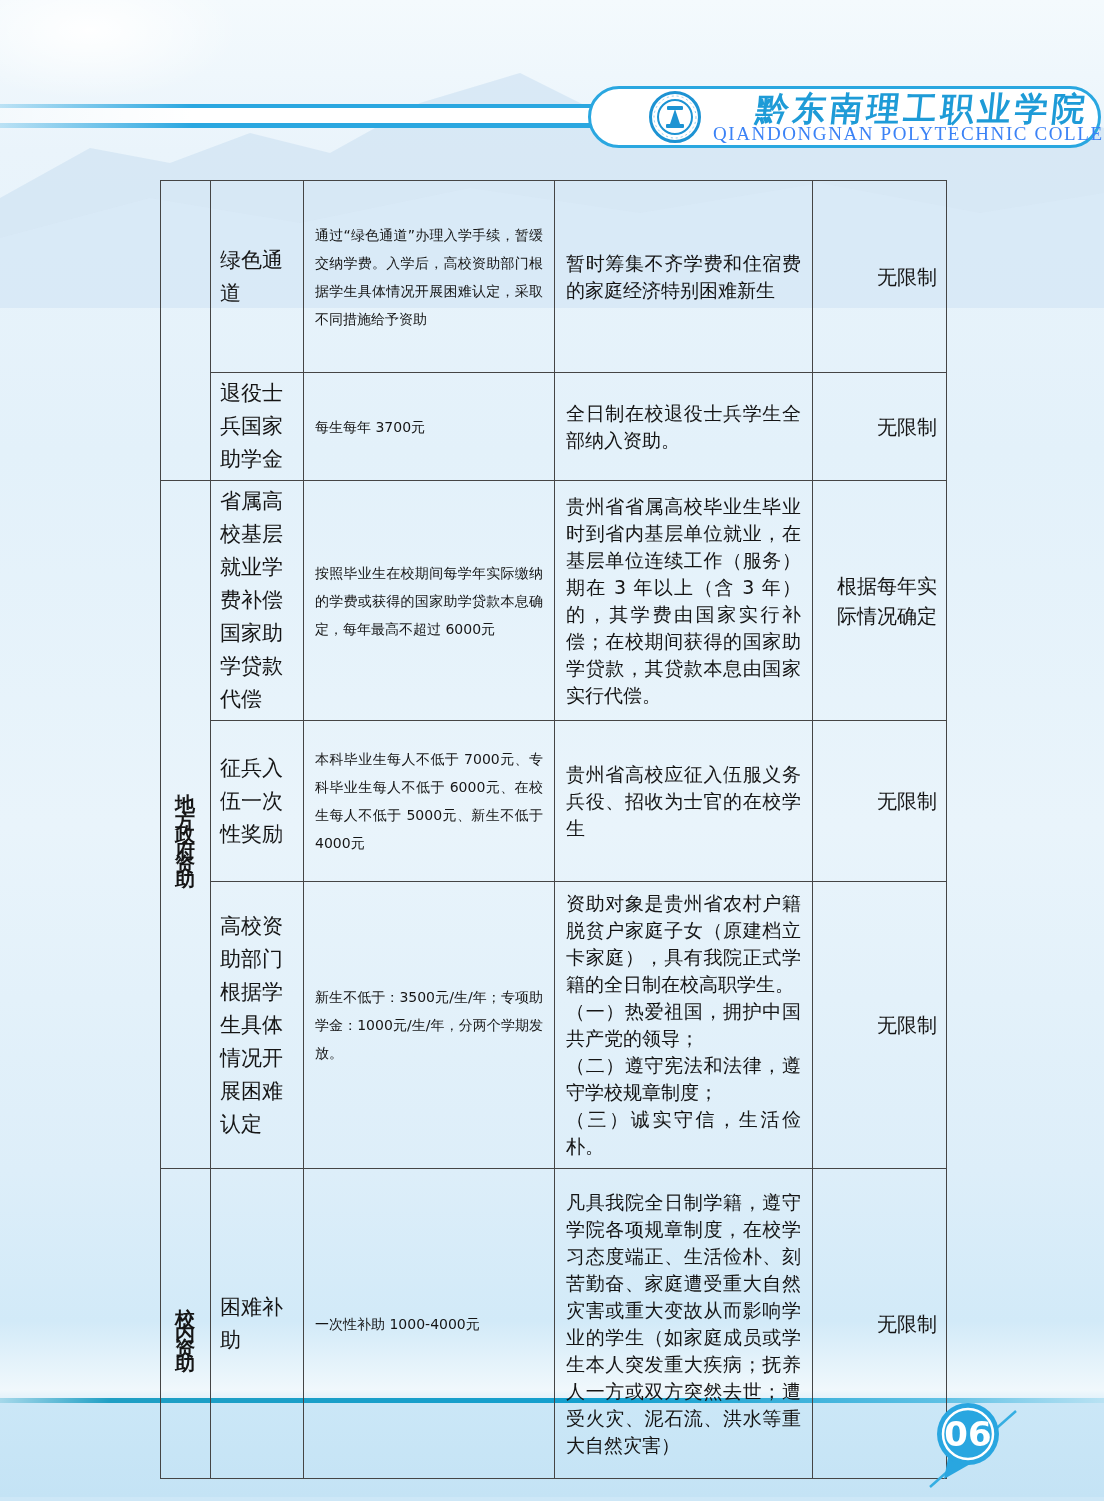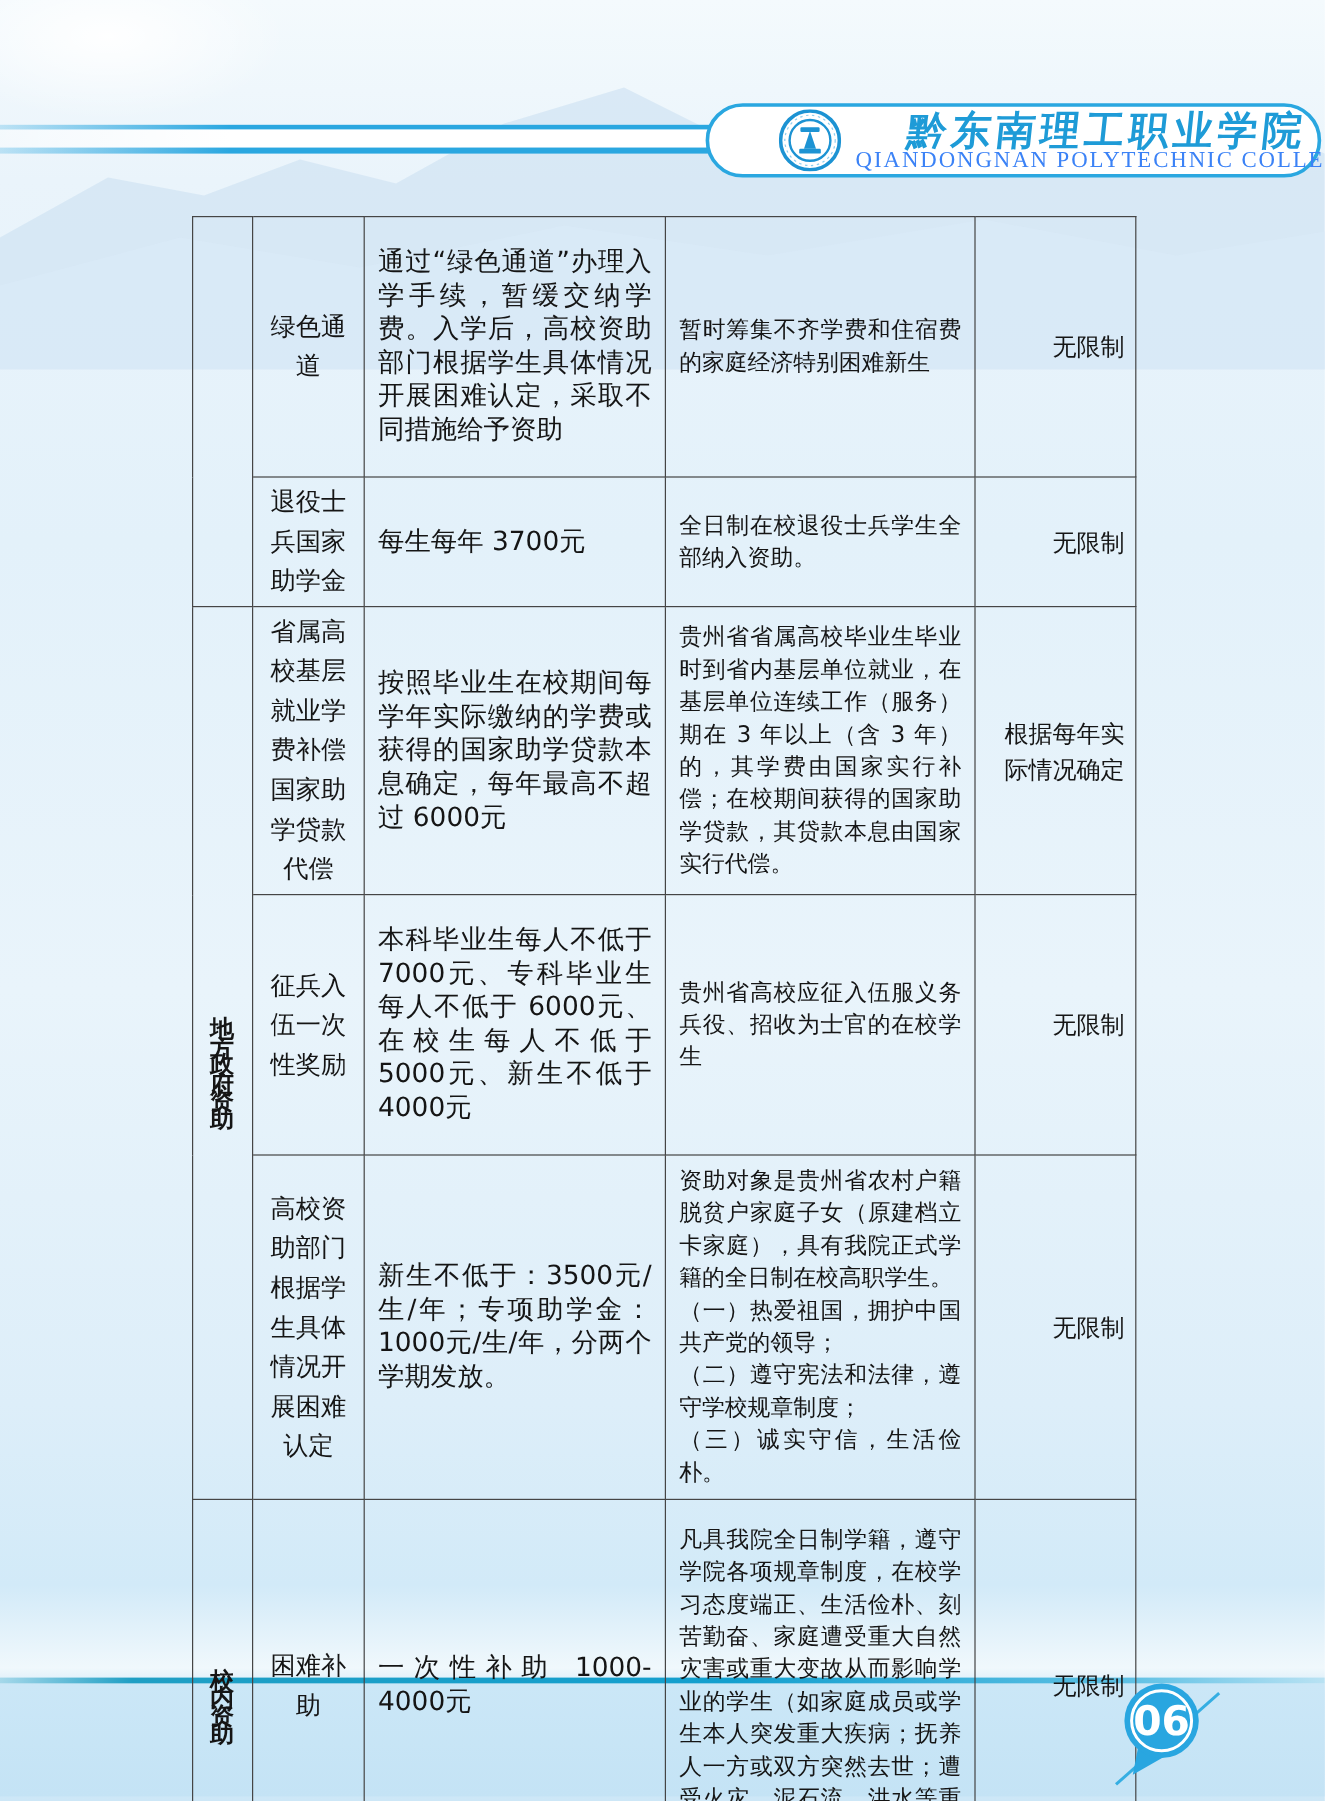--- a/index.html
+++ b/index.html
@@ -67,25 +67,25 @@
     vertical-align: middle;
     color: #151515;
   }
   td.c-group { text-align: center; padding: 0; }
   .group-label {
     writing-mode: vertical-rl; text-orientation: upright;
     font-size: 20px; font-weight: bold; letter-spacing: 15px;
     display: inline-block; line-height: 1;
   }
   td.c-name {
-    text-align: center; font-size: 21px; line-height: 33px;
+    text-align: left; font-size: 21px; line-height: 33px;
     padding: 4px 9px; font-weight: 500;
   }
   td.c-standard {
-    text-align: justify; font-size: 22px; line-height: 28px;
+    text-align: justify; font-size: 14px; line-height: 28px;
     padding: 24px 11px;
   }
   td.c-target {
     text-align: justify; font-size: 19px; line-height: 27px;
     padding: 8px 11px; white-space: pre-line;
   }
   td.c-limit {
     text-align: right; font-size: 20px; line-height: 30px;
     padding: 4px 9px;
   }

